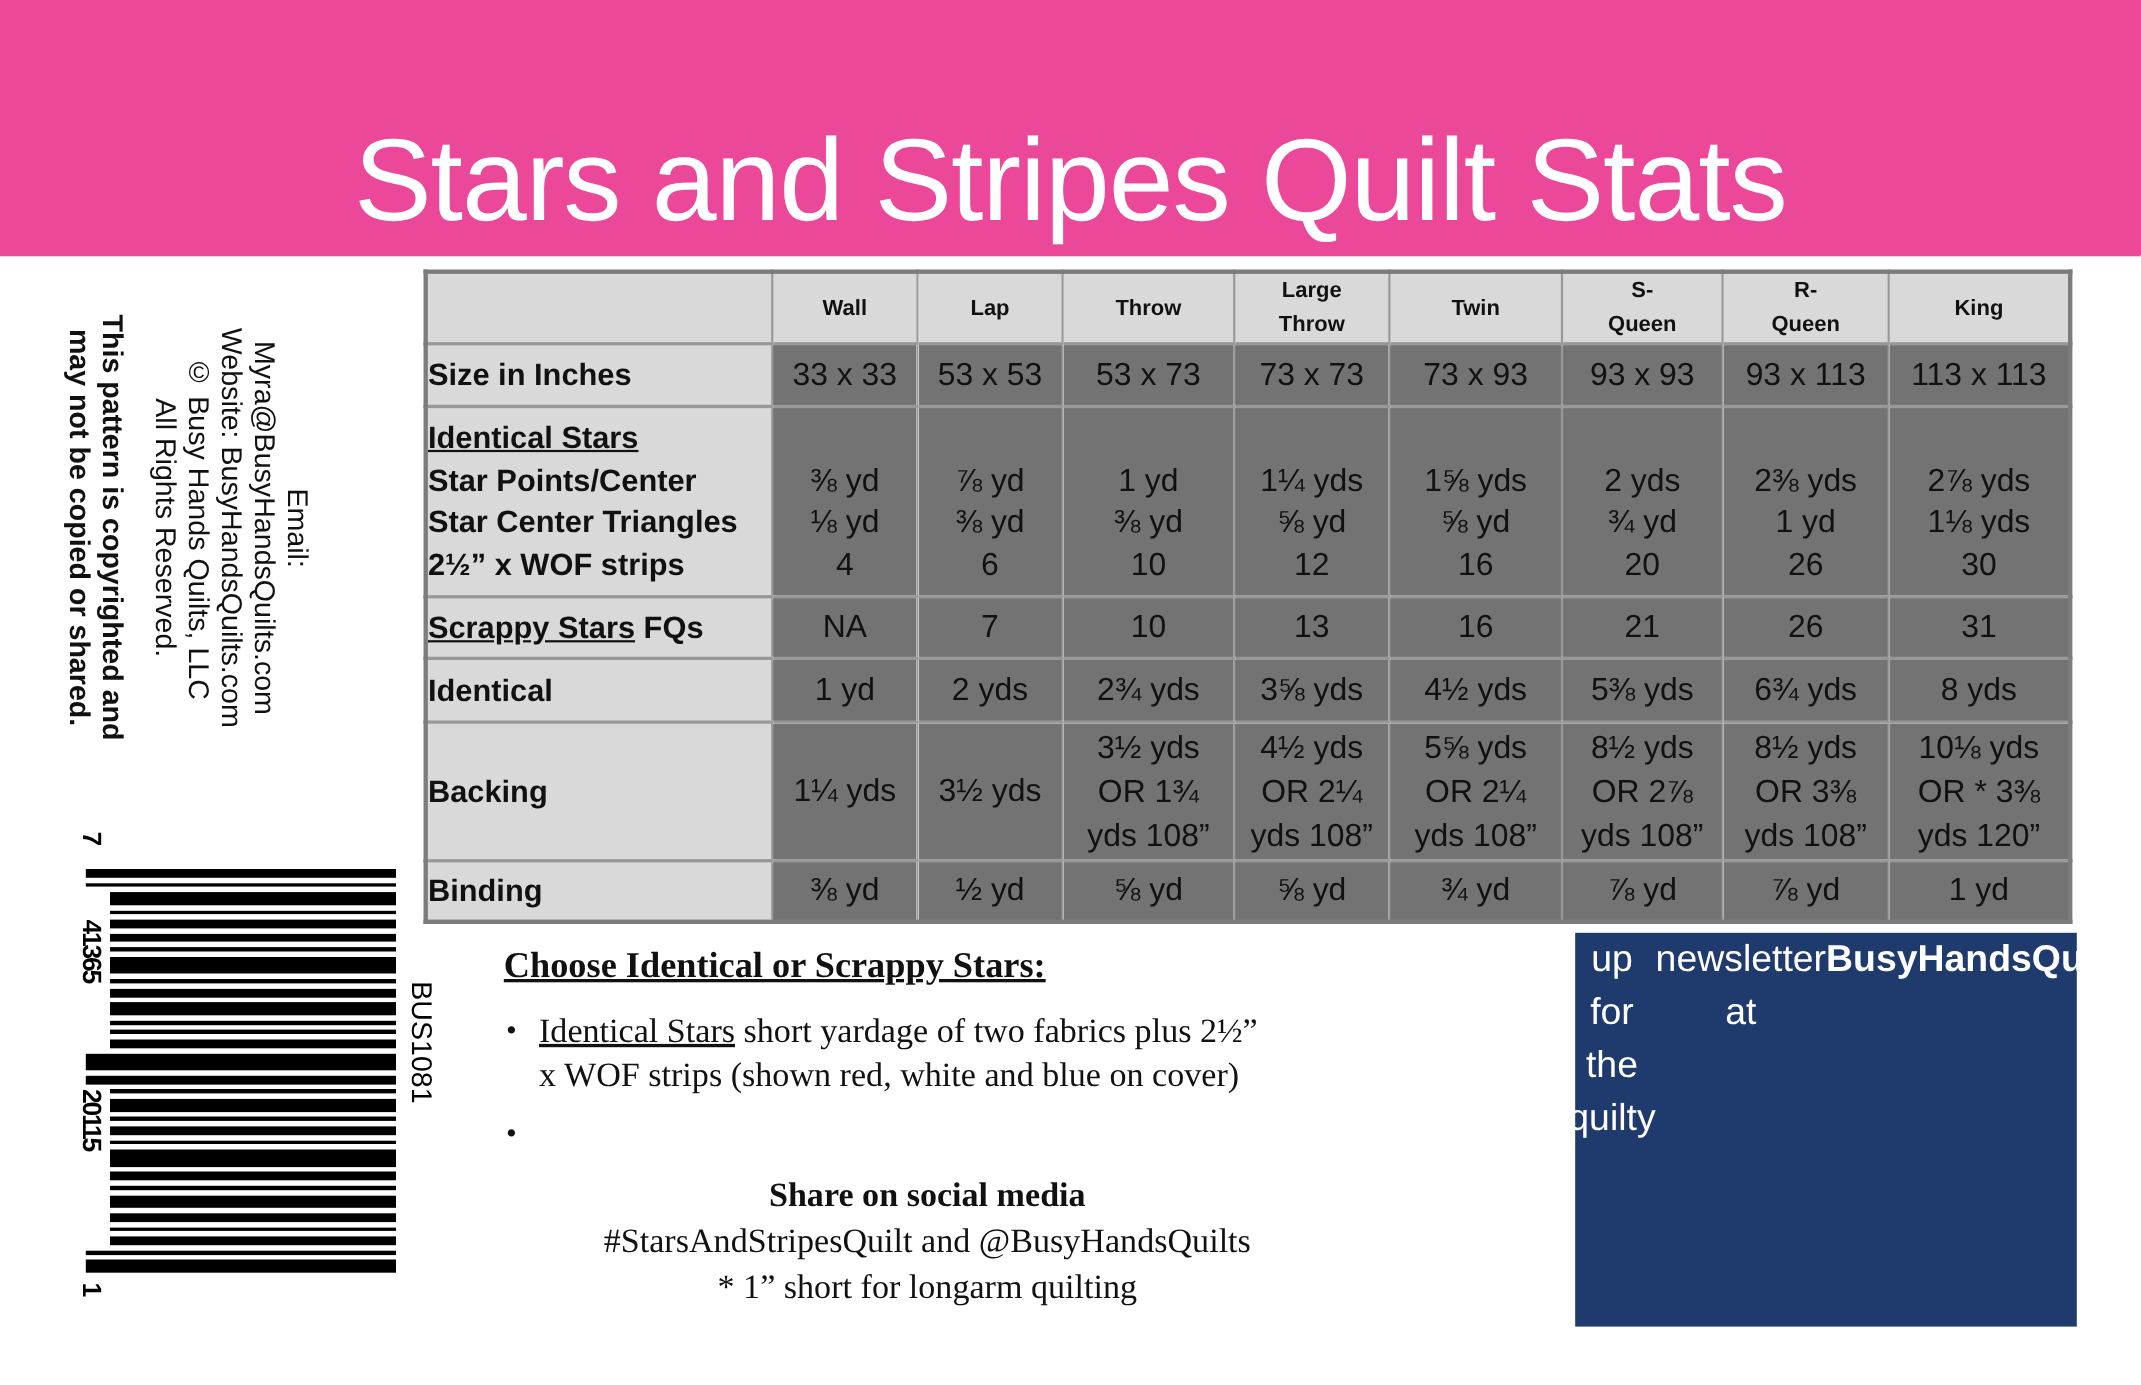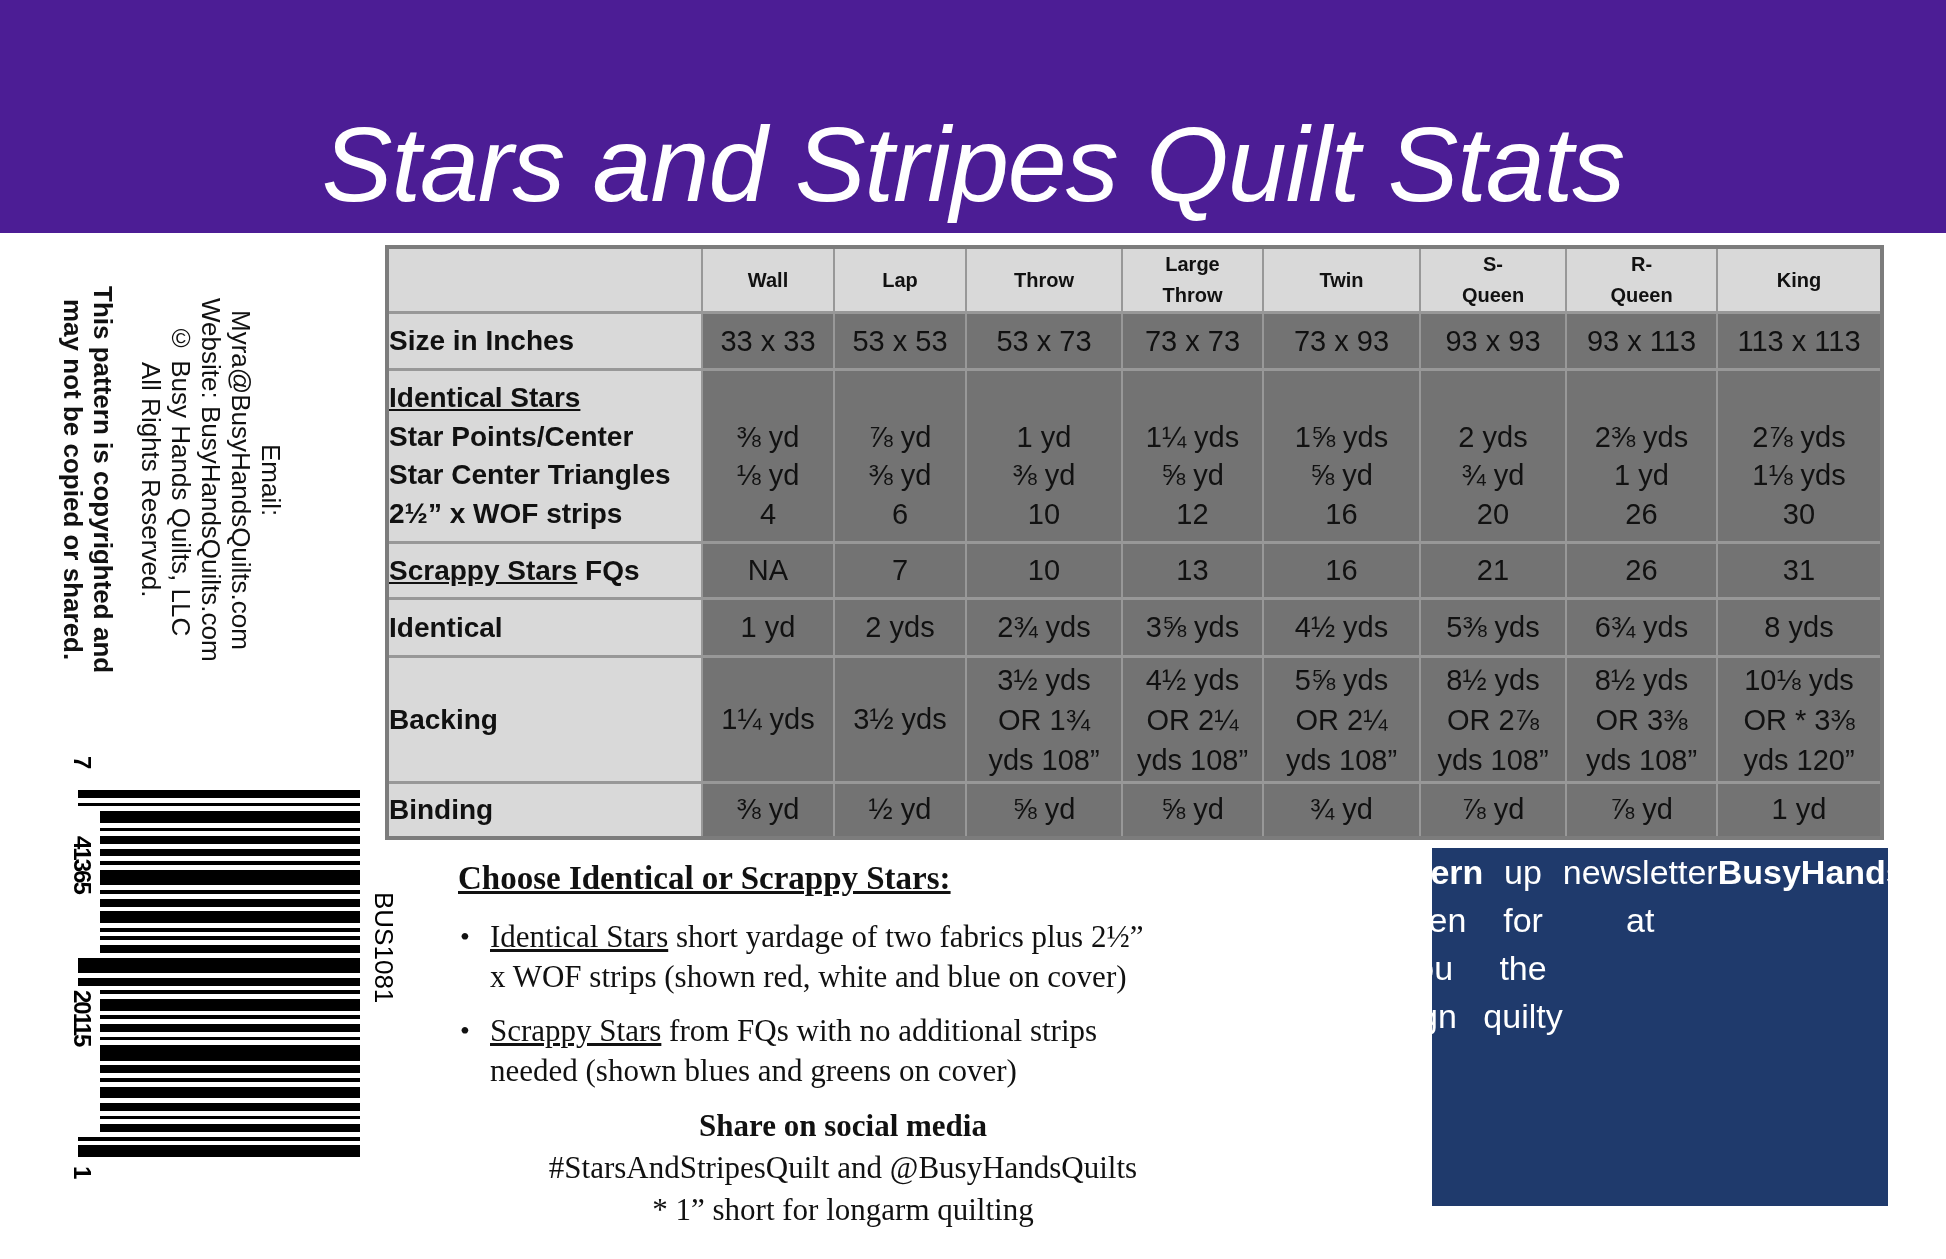--- a/index.html
+++ b/index.html
@@ -70,21 +70,21 @@
   .promo {
     position: absolute; left: 1432px; top: 848px; width: 456px; height: 358px;
     color: #fff; display: flex; flex-direction: row; justify-content: center;
     text-align: center; font-size: 34px; line-height: 48px;
   }
   .promo .b { font-weight: bold; }
 </style>
 </head>
 <body>
 
-<div class="banner" style="background: #4c1d95; font-style: italic;">
+<div class="banner" style="background: #ec4899;">
   <h1>Stars and Stripes Quilt Stats</h1>
 </div>
 
 <div class="sidebar">
     <div class="sb-block contact">
       <div class="sb-line">Email:</div>
       <div class="sb-line">Myra@BusyHandsQuilts.com</div>
       <div class="sb-line">Website: BusyHandsQuilts.com</div>
       <div class="sb-line">© Busy Hands Quilts, LLC</div>
       <div class="sb-line">All Rights Reserved.</div>
@@ -313,28 +313,25 @@
 <div class="notes">
   <div class="notes-heading">Choose Identical or Scrappy Stars:</div>
   <div id="bullets">
       <div class="bullet-row">
         <span class="bullet-dot">•</span>
         <span class="bullet-text"><span class="u">Identical Stars</span><span> short yardage of two fabrics plus 2½”
 x WOF strips (shown red, white and blue on cover)</span></span>
       </div>
       <div class="bullet-row">
         <span class="bullet-dot">•</span>
-        <span class="bullet-text"><span class="u">Scrappy Stars</span><span> from FQs with no additional strips
-needed (shown blues and greens on cover)</span></span>
       </div>
     </div>
   <div class="share-heading">Share on social media</div>
   <div class="share-tags">#StarsAndStripesQuilt and @BusyHandsQuilts</div>
   <div class="footnote">* 1” short for longarm quilting</div>
 </div>
 
 <div class="promo" style="background: rgb(31, 58, 108);">
     <div class="promo-line"><span class="b">Receive a free quilt</span></div>
-    <div class="promo-line"><span class="b">pattern</span><span> when you sign</span></div>
     <div class="promo-line"><span>up for the quilty</span></div>
     <div class="promo-line"><span>newsletter at</span></div>
     <div class="promo-line"><span class="b">BusyHandsQuilts.com</span></div>
   </div>
 
 </body></html>

